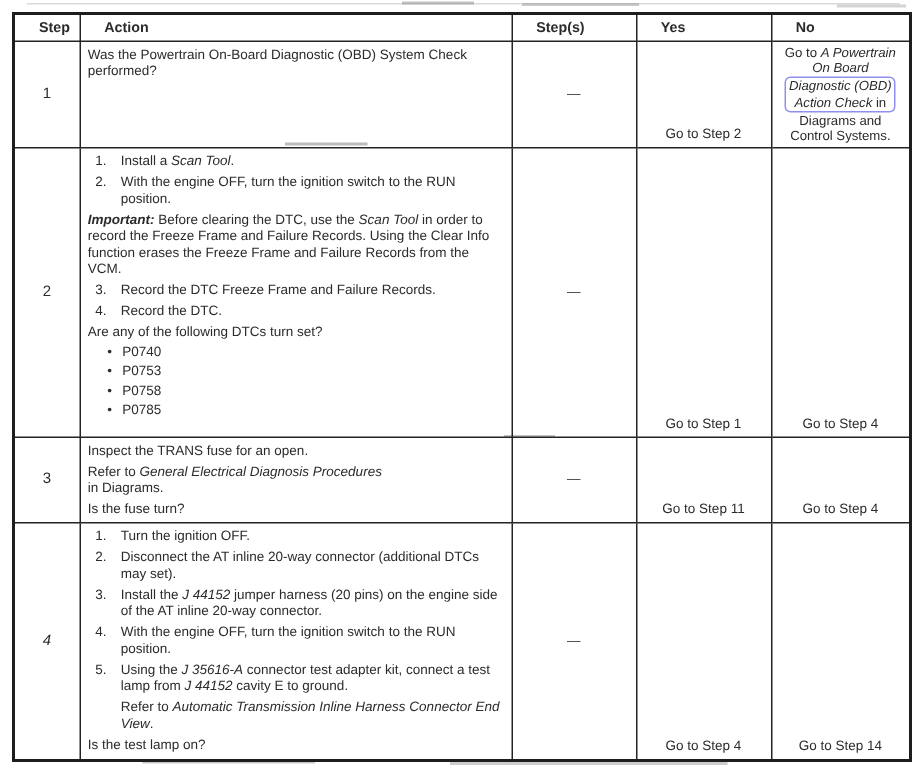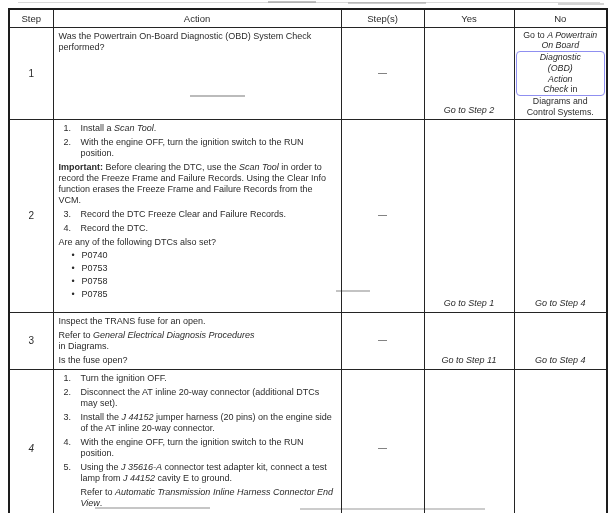--- a/index.html
+++ b/index.html
@@ -13,60 +13,60 @@
     position:absolute;left:8px;top:8px;width:598px;
     border-collapse:collapse;table-layout:fixed;
     border:2px solid #1d1d1d;
   }
   td,th{
     border:1.5px solid #242424;
     font-size:9px;line-height:11px;
     overflow:hidden;
   }
   th{
-    font-weight:normal;text-align:center;vertical-align:middle;
-    font-size:9.5px;padding:2px 4px;
+    font-weight:bold;text-align:left;vertical-align:middle;
+    font-size:9.5px;padding:2px 16px;
   }
   tr.hdr{height:18px;}
   tr.r0{height:71px;}
   tr.r1{height:193px;}
   tr.r2{height:57px;}
   tr.r3{height:159px;}
   td.step{
     text-align:center;vertical-align:middle;font-size:10px;
   }
   td.step.it{font-style:italic;}
   td.action{
     vertical-align:top;padding:2px 4px 2px 5px;text-align:left;
   }
   td.value{
     text-align:center;vertical-align:middle;color:#3a3a3a;
   }
   td.yes,td.no{
     vertical-align:bottom;text-align:center;
-    font-style:italic;padding:0 2px 3px 2px;
+    padding:0 2px 3px 2px;
   }
   td.no.rich{
     vertical-align:top;font-style:normal;
     padding:2px 1px 1px 1px;line-height:10.8px;font-size:8.8px;
   }
   .blk{margin-top:3px;}
   .blk:first-child{margin-top:1px;}
   .blk.num{display:flex;padding-left:5px;}
   .blk.num .mk{flex:none;width:13px;text-align:left;margin-right:4px;}
   .blk.bullet{display:flex;padding-left:13px;margin-top:2px;}
   .blk.bullet .mk{flex:none;width:8px;margin-right:2px;}
   .blk.indent{padding-left:22px;}
   .blk.flush{padding-left:0;}
   em{margin-top:40px;}
-  b,strong{font-weight:bold;}
+  b,strong{font-weight:bold;font-style:italic;}
   .linkbox{
     display:block;width:fit-content;margin:0 auto;
     border:1.5px solid #8f8ff0;border-radius:4px;
-    padding:0 20px;
+    padding:0 2px;
   }
 </style>
 </head>
 <body>
 
 <div class="scan-artifact" style="left:18px;top:2px;width:582px;height:1px;background:#d9d9d9;"></div>
 <div class="scan-artifact" style="left:268px;top:1px;width:48px;height:2px;background:#9a9a9a;opacity:.6;"></div>
 <div class="scan-artifact" style="left:348px;top:2px;width:78px;height:2px;background:#9a9a9a;opacity:.5;"></div>
 <div class="scan-artifact" style="left:558px;top:3px;width:46px;height:2px;background:#aaaaaa;opacity:.5;"></div>
 <div class="scan-artifact" style="left:190px;top:95px;width:55px;height:2px;background:#777777;opacity:.5;"></div>
@@ -117,27 +117,27 @@
             <span class="mk">1.</span>
             <span>Install a <em>Scan Tool</em>.</span>
           </div>
           <div class="blk num">
             <span class="mk">2.</span>
             <span>With the engine OFF, turn the ignition switch to the RUN position.</span>
           </div>
           <div class="blk flush"><b>Important:</b> Before clearing the DTC, use the <em>Scan Tool</em> in order to record the Freeze Frame and Failure Records. Using the Clear Info function erases the Freeze Frame and Failure Records from the VCM.</div>
           <div class="blk num">
             <span class="mk">3.</span>
-            <span>Record the DTC Freeze Clear and Failure Records.</span>
+            <span>Record the DTC Freeze Frame and Failure Records.</span>
           </div>
           <div class="blk num">
             <span class="mk">4.</span>
             <span>Record the DTC.</span>
           </div>
-          <div class="blk flush">Are any of the following DTCs also set?</div>
+          <div class="blk flush">Are any of the following DTCs turn set?</div>
           <div class="blk bullet">
             <span class="mk">•</span>
             <span>P0740</span>
           </div>
           <div class="blk bullet">
             <span class="mk">•</span>
             <span>P0753</span>
           </div>
           <div class="blk bullet">
             <span class="mk">•</span>
@@ -150,21 +150,21 @@
         </td>
         <td class="value">—</td>
         <td class="yes">Go to Step 1</td>
         <td class="no">Go to Step 4</td>
       </tr>
       <tr class="r2">
         <td class="step">3</td>
         <td class="action">
           <div class="blk flush">Inspect the TRANS fuse for an open.</div>
           <div class="blk flush">Refer to <em>General Electrical Diagnosis Procedures</em><br>in Diagrams.</div>
-          <div class="blk flush">Is the fuse open?</div>
+          <div class="blk flush">Is the fuse turn?</div>
         </td>
         <td class="value">—</td>
         <td class="yes">Go to Step 11</td>
         <td class="no">Go to Step 4</td>
       </tr>
       <tr class="r3">
         <td class="step it">4</td>
         <td class="action">
           <div class="blk num">
             <span class="mk">1.</span>

